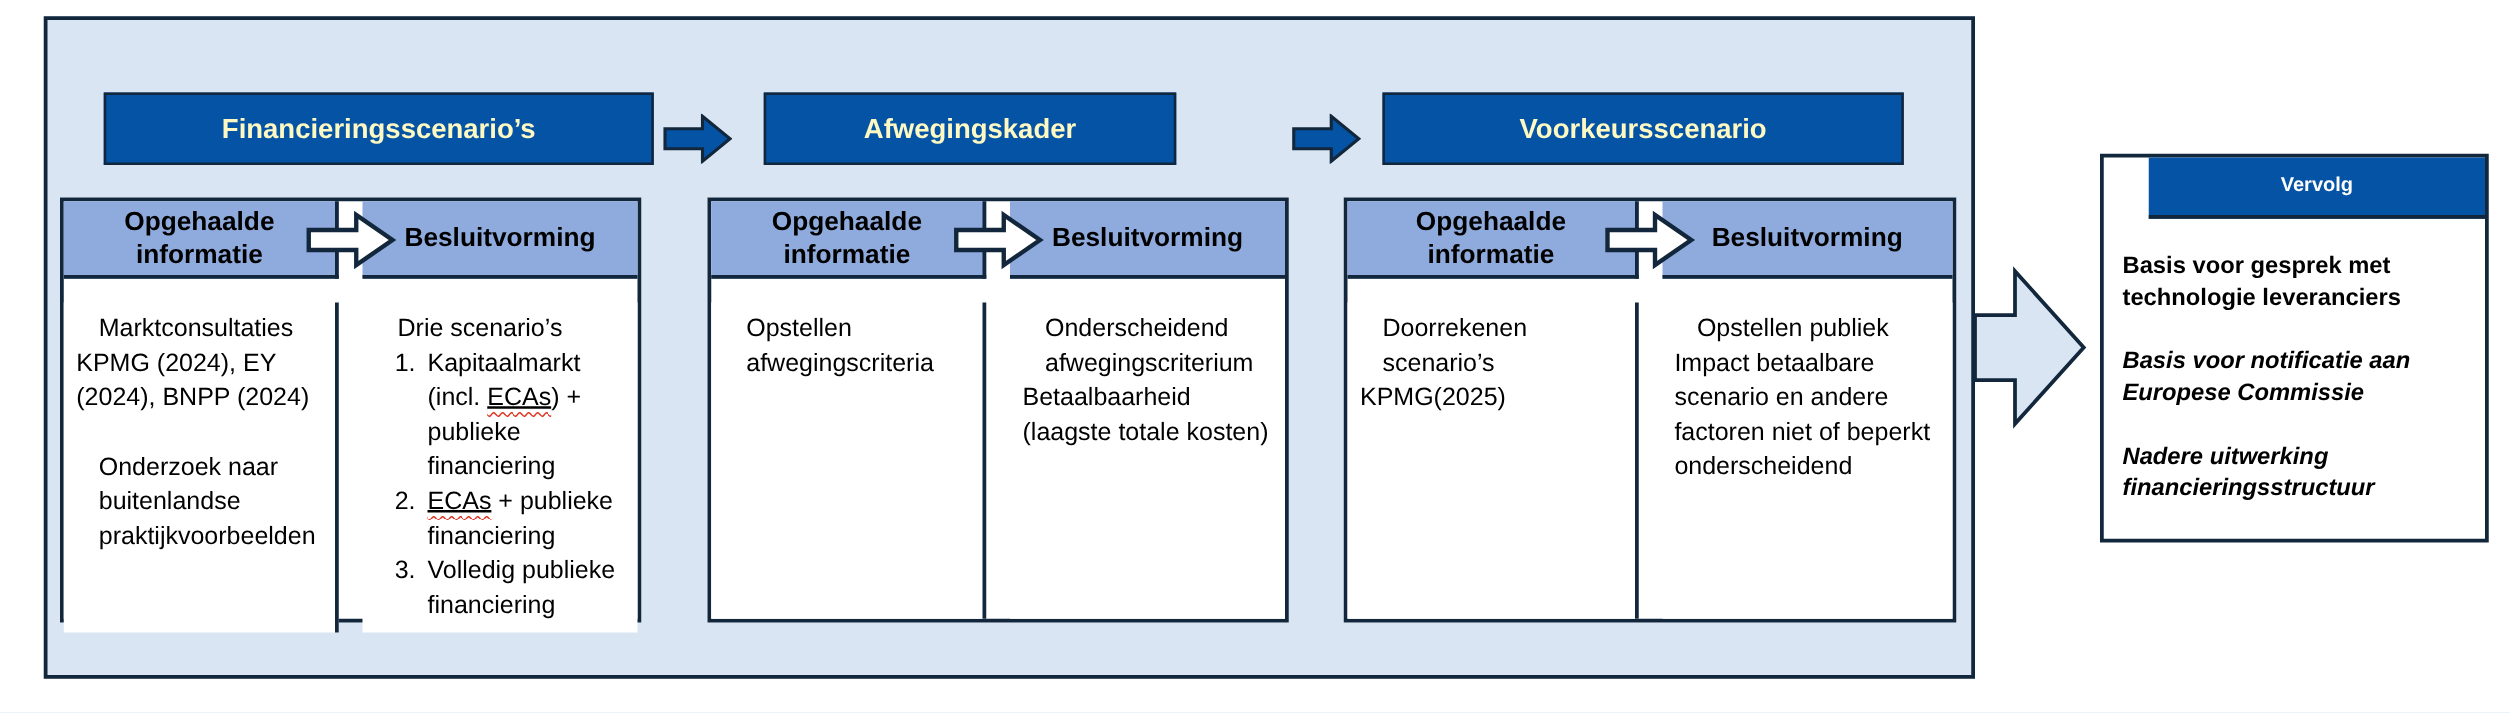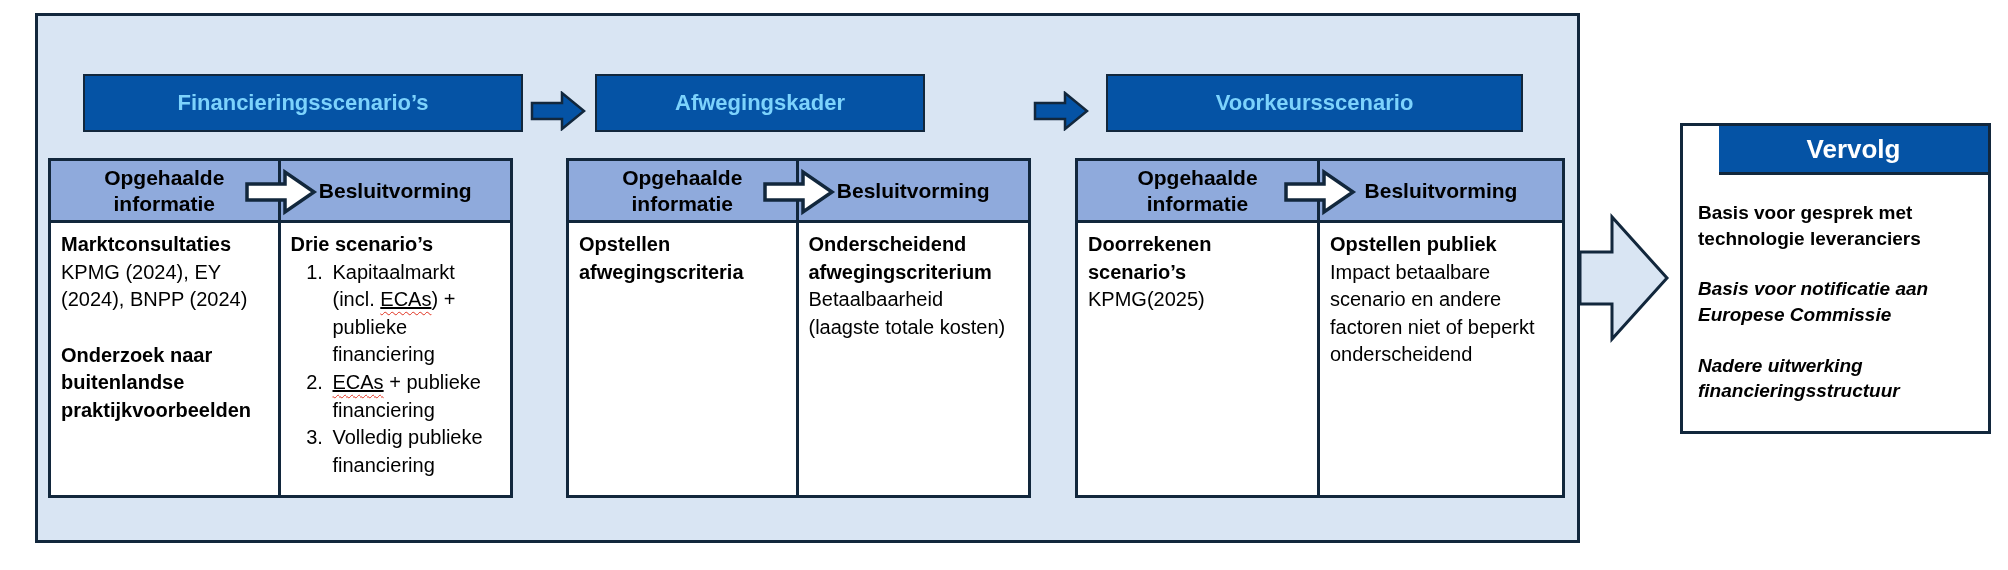--- a/index.html
+++ b/index.html
@@ -13,36 +13,36 @@
   
   .panel{
     position:absolute;left:35px;top:13px;width:1545px;height:530px;
     background:#D9E5F3;border:3px solid #12273C;
   }
 
   
   .g-header{
     position:absolute;top:58px;height:58px;
     background:#0553A5;border:2.5px solid #12273C;
-    color:#7dd3fc;font-weight:bold;font-size:22px;
+    color:#fef9c3;font-weight:bold;font-size:22px;
     display:flex;align-items:center;justify-content:center;text-align:center;
   }
   #g1h{left:45px;width:440px;}
-  #g2h{left:557px;width:330px;}
+  #g2h{left:573px;width:330px;}
   #g3h{left:1068px;width:417px;}
 
   .stage-arrow{position:absolute;top:75px;width:56px;height:40px;}
   #arrow1{left:492px;}
   #arrow2{left:995px;}
 
   
   .g-table{
     position:absolute;top:142px;height:340px;
     display:grid;grid-template-columns:1fr 1fr;grid-template-rows:62px 1fr;
-    border:3px solid #12273C;background:#fff;
+    border:3px solid #12273C;background:#fff;gap:19px;
   }
   #g1t{left:10px;width:465px;}
   #g2t{left:528px;width:465px;}
   #g3t{left:1037px;width:490px;}
 
   .cell-h{
     background:#8FAADC;
     display:flex;align-items:center;justify-content:center;
     text-align:center;font-weight:bold;font-size:21px;line-height:1.2;
     padding:0 14px;border-bottom:3px solid #12273C;
@@ -52,21 +52,21 @@
     background:#fff;padding:8px 10px;font-size:20px;line-height:1.38;
   }
   .cell-b.left{border-right:3px solid #12273C;}
 
   .white-arrow{
     position:absolute;left:50%;top:31px;transform:translate(-50%,-50%);
     width:74px;height:50px;z-index:5;
   }
 
   p{margin:0;}
-  .b{font-weight:bold;}
+  .b{font-weight:normal;margin-left:18px;}
   .sp{margin-top:28px;}
 
   ol{margin:0;padding-left:38px;}
   ol li{padding-left:4px;}
 
   
   .eca{text-decoration:underline;text-decoration-thickness:1.5px;}
   .eca .wavy{
     text-decoration:underline wavy #E0311F;
     text-decoration-thickness:1px;text-underline-offset:4.5px;
@@ -75,21 +75,21 @@
   
   #bigArrow{position:absolute;left:1578px;top:211px;width:92px;height:134px;}
 
   
   .vervolg{
     position:absolute;left:1680px;top:123px;width:311px;height:311px;
     background:#fff;border:3px solid #12273C;
   }
   .vervolg-header{
     height:49px;background:#0553A5;border-bottom:3px solid #12273C;
-    color:#fff;font-weight:bold;font-size:26px;
+    color:#fff;font-weight:bold;font-size:16px;
     display:flex;align-items:center;justify-content:center;margin-left:36px;
   }
   .vervolg-body{padding:25px 15px;font-weight:bold;font-size:19px;line-height:1.35;}
   .vervolg-body p + p{margin-top:25px;font-style:italic;}
 </style>
 </head>
 <body>
 
 <div class="panel">
 

